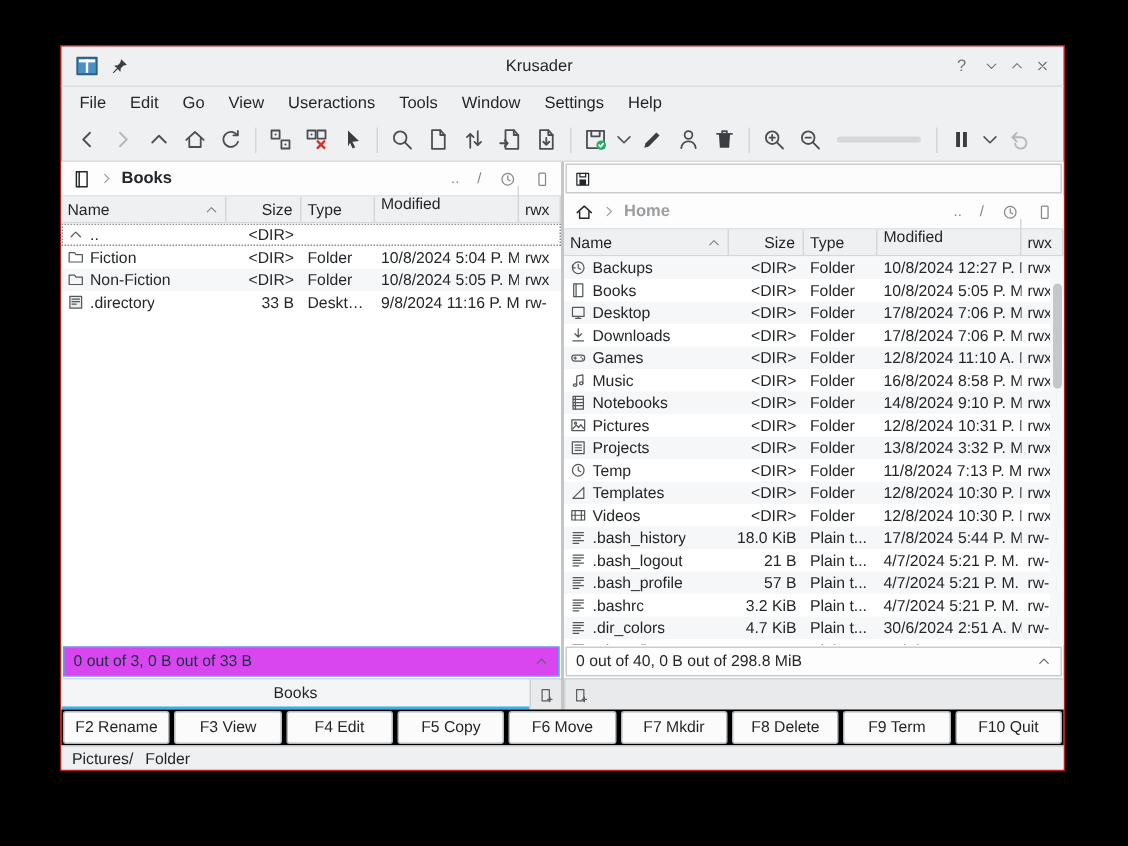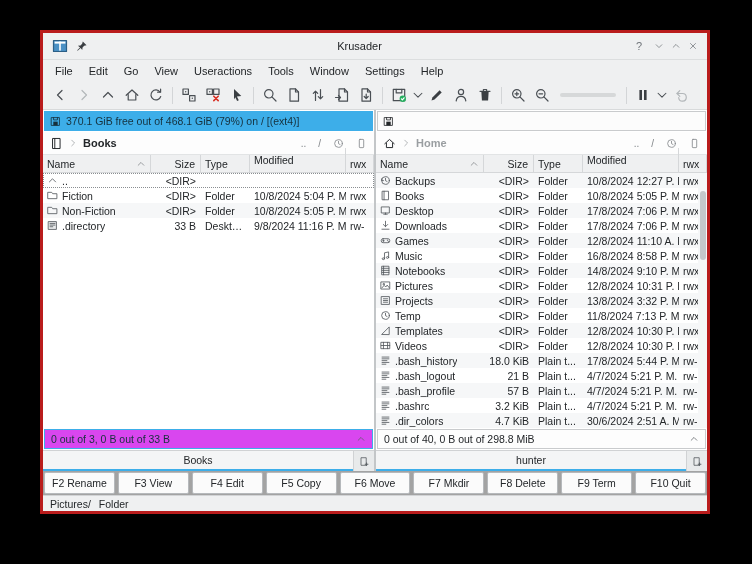--- a/index.html
+++ b/index.html
@@ -1,19 +1,19 @@
 <!DOCTYPE html>
 <html><head>
 <meta charset="utf-8">
 <style>
   html,body{margin:0;padding:0;}
   body{width:752px;height:564px;background:#000;position:relative;overflow:hidden;
        font-family:"Liberation Sans","DejaVu Sans",sans-serif;color:#232629;}
   .window{position:absolute;left:40px;top:30px;width:670px;height:484px;background:#eff0f1;
-          border:3px solid #b91c1c;display:flex;flex-direction:column;box-sizing:border-box;}
+          border:1px solid #b91c1c;display:flex;flex-direction:column;box-sizing:border-box;}
   
   .titlebar{height:26px;display:flex;align-items:center;padding:0 9px;gap:7px;border-bottom:1px solid #dcdedf;flex:none;}
   .title{flex:1;text-align:center;font-size:11px;color:#232629;}
   .winbtn{width:16px;height:16px;display:flex;align-items:center;justify-content:center;color:#70757a;font-size:11px;}
   .icon{display:inline-flex;align-items:center;justify-content:center;}
   .icon svg{width:100%;height:100%;}
   .i16{width:16px;height:16px;}
   .i13{width:13px;height:13px;}
   .i11{width:11px;height:11px;flex:none;}
   .i10{width:10px;height:10px;}
@@ -62,21 +62,21 @@
   
   .pstatus{height:18px;display:flex;align-items:center;padding:0 6px;font-size:10.5px;
            border:1px solid #c9cbcd;margin:1px;background:#fdfdfd;color:#232629;flex:none;}
   .pstatus .icon{margin-left:auto;color:#5a5f63;}
   .panel.active .pstatus{background:#d946ef;border-color:#3daee9;color:#16313d;}
   .tabbar{height:20px;display:flex;align-items:stretch;background:#e8eaeb;border-top:1px solid #d0d2d4;flex:none;}
   .tab{flex:1;display:flex;align-items:center;justify-content:center;font-size:10.5px;
        background:#f4f5f6;border-bottom:2px solid #3daee9;box-sizing:border-box;}
   .newtab{width:20px;display:flex;align-items:center;justify-content:center;border-left:1px solid #d0d2d4;color:#5a5f63;}
   
-  .fkeys{height:22px;display:flex;gap:3px;padding:1px 1px;background:#a3a3a3;flex:none;}
+  .fkeys{height:22px;display:flex;gap:3px;padding:1px 1px;background:#000000;flex:none;}
   .fkey{flex:1;display:flex;align-items:center;justify-content:center;font-size:10.5px;
         background:#fbfbfb;border:1px solid #b6b9bc;border-radius:2px;}
   
   .statusbar{height:15px;display:flex;align-items:center;gap:8px;padding:0 7px;font-size:10.5px;
              border-top:1px solid #d2d4d6;background:#eff0f1;flex:none;}
 </style>
 </head>
 <body>
 
 <div class="window">
@@ -317,30 +317,20 @@
             <path d="M4 6.5h5.5a3.8 3.8 0 1 1-3.8 4.2"></path>
             <path d="M6.8 3.6 4 6.5l2.8 2.9"></path>
           </svg>
         </span>
       </span>
     </div>
 
   <div class="panels">
 
     <section class="panel active" id="panel-left">
-      <div class="mediabar">
-        <span class="icon i11">
-            <svg viewBox="0 0 16 16" fill="none" stroke="currentColor" stroke-width="1.2" stroke-linecap="round" stroke-linejoin="round">
-              <rect x="2.3" y="2.3" width="11.4" height="11.4"></rect>
-              <path d="M5.2 2.3v3.4h5.6V2.3"></path>
-              <rect x="4.8" y="8.2" width="6.4" height="5.5" fill="currentColor" stroke="none"></rect>
-            </svg>
-          </span>
-        <span>370.1 GiB free out of 468.1 GiB (79%) on / [(ext4)]</span>
-      </div>
       <div class="crumbbar">
         <span class="icon i13">
             <svg viewBox="0 0 16 16" fill="none" stroke="currentColor" stroke-width="1.2" stroke-linecap="round" stroke-linejoin="round">
               <rect x="3.6" y="1.8" width="8.8" height="12.4"></rect>
               <path d="M5.9 1.8v12.4"></path>
             </svg>
           </span>
         <span class="chev icon i10">
             <svg viewBox="0 0 16 16" fill="none" stroke="currentColor" stroke-width="1.2" stroke-linecap="round" stroke-linejoin="round">
               <path d="M6 3.5 10.5 8 6 12.5"></path>
@@ -793,23 +783,20 @@
       </div>
       <div class="pstatus">
         <span>0 out of 40, 0 B out of 298.8 MiB</span>
         <span class="icon i10">
             <svg viewBox="0 0 16 16" fill="none" stroke="currentColor" stroke-width="1.2" stroke-linecap="round" stroke-linejoin="round">
               <path d="M3.5 10 8 5.5l4.5 4.5"></path>
             </svg>
           </span>
       </div>
       <div class="tabbar">
-        <span class="tab">
-            <span>hunter</span>
-          </span>
         <span class="newtab">
             <span class="icon i11">
               <svg viewBox="0 0 16 16" fill="none" stroke="currentColor" stroke-width="1.2" stroke-linecap="round" stroke-linejoin="round">
                 <path d="M3.5 2.5h7v11h-7z"></path>
                 <path d="M11 10v4M9 12h4" stroke-width="1.4"></path>
               </svg>
             </span>
           </span>
       </div>
     </section>

